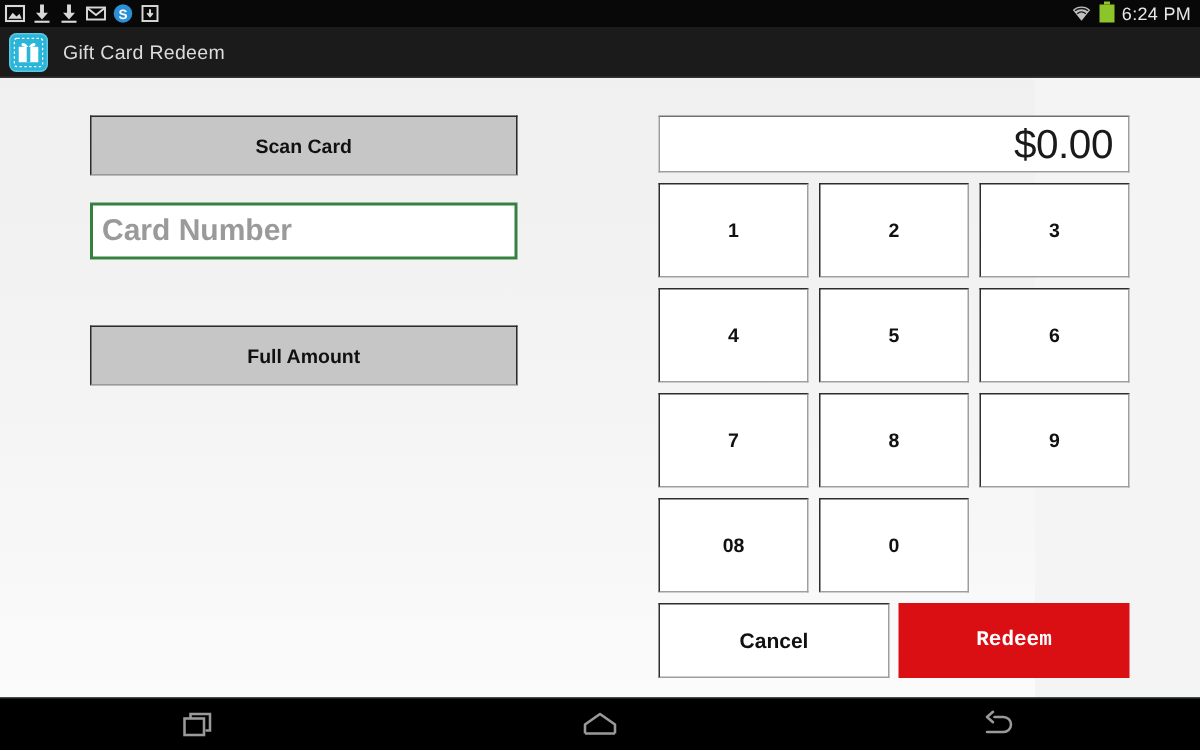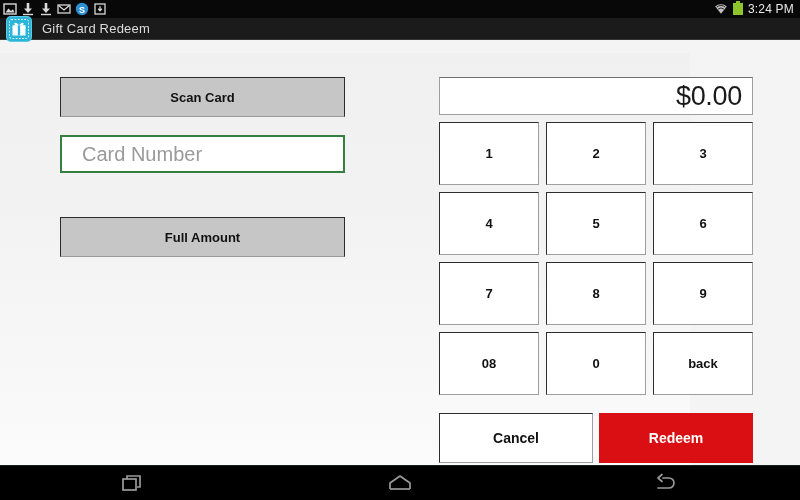--- a/index.html
+++ b/index.html
@@ -61,21 +61,21 @@
     position: absolute;
     left: 3px; top: -2px;
     width: 4px; height: 2px;
     background: #8cc429;
   }
 
   
   #actionbar {
     position: absolute;
     left: 0; top: 18px;
-    width: 800px; height: 22px;
+    width: 800px; height: 34px;
     background: #1b1b1b;
     border-bottom: 1px solid #343434;
     display: flex;
     align-items: center;
     box-sizing: border-box;
   }
   #app-icon {
     width: 26px; height: 26px;
     margin-left: 6px;
     border-radius: 5px;
@@ -127,22 +127,23 @@
   #card-number-input {
     width: 285px;
     height: 38px;
     box-sizing: border-box;
     margin-top: 18px;
     background: #ffffff;
     border: 2px solid #36803f;
     color: #000000;
     font-size: 20px;
     font-family: "Liberation Sans", sans-serif;
-    padding: 0 20px;
+    padding: 0 6px;
     outline: none;
+    font-weight: bold;
   }
   #card-number-input::placeholder { color: #9a9a9a; opacity: 1; }
   #full-amount-wrap { margin-top: 44px; }
 
   
   #right-panel {
     position: absolute;
     left: 421px; top: 24px;
     width: 314px;
     padding-left: 18px;
@@ -177,21 +178,21 @@
     box-sizing: border-box;
     display: flex;
     align-items: center;
     justify-content: center;
     font-size: 13px;
     font-weight: bold;
     color: #111;
     cursor: pointer;
   }
   #action-row {
-    margin-top: 18px;
+    margin-top: 7px;
     display: grid;
     grid-template-columns: 154px 154px;
     gap: 6px;
     height: 50px;
   }
   #cancel-button {
     background: #ffffff;
     border: 1px solid #9e9e9e;
     border-top-color: #2d2d2d;
     border-left-color: #2d2d2d;
@@ -208,20 +209,21 @@
     background: #d90f13;
     border: none;
     box-sizing: border-box;
     display: flex;
     align-items: center;
     justify-content: center;
     font-size: 14px;
     font-weight: bold;
     color: #ffffff;
     cursor: pointer;
+    font-family: Liberation Mono, monospace;
   }
 
   
   #navbar {
     position: absolute;
     left: 0; top: 465px;
     width: 800px; height: 35px;
     background: #000000;
     border-top: 1px solid #15201f;
     display: flex;
@@ -270,21 +272,21 @@
         <path d="M7 4.2 L7 8.6 M5.2 6.8 L7 8.8 L8.8 6.8" fill="none" stroke="#d8d8d8" stroke-width="1.3"></path>
       </svg>
     </div>
     <div class="sb-right">
       <svg class="sb-icon" viewBox="0 0 14 14">
         <path d="M7 11.8 L1.2 4.6 A8.4 8.4 0 0 1 12.8 4.6 Z" fill="#cfcfcf" opacity="0.92"></path>
         <path d="M2.6 5.2 A7 7 0 0 1 11.4 5.2" fill="none" stroke="#1b1b1b" stroke-width="0.9"></path>
         <path d="M4.1 7.1 A4.6 4.6 0 0 1 9.9 7.1" fill="none" stroke="#1b1b1b" stroke-width="0.9"></path>
       </svg>
       <span class="battery"></span>
-      <span class="sb-clock">3:24 PM</span>
+      <span class="sb-clock">6:24 PM</span>
     </div>
   </div>
 
   <div id="actionbar">
     <div id="app-icon">
       <svg width="20" height="20" viewBox="0 0 20 20">
         <rect x="0.5" y="0.5" width="19" height="19" rx="2" fill="none" stroke="#ffffff" stroke-width="1" stroke-dasharray="1.6 1.6"></rect>
         <rect x="3.5" y="8" width="13" height="8.5" fill="#ffffff"></rect>
         <rect x="3.5" y="6.2" width="13" height="2.6" fill="#ffffff"></rect>
         <rect x="8.8" y="6.2" width="2.4" height="10.3" fill="#29b6da"></rect>
@@ -342,23 +344,20 @@
           </div>
         <div class="key">
             <span>9</span>
           </div>
         <div class="key">
             <span>08</span>
           </div>
         <div class="key">
             <span>0</span>
           </div>
-        <div class="key">
-            <span>back</span>
-          </div>
       </div>
 
       <div id="action-row">
         <div id="cancel-button">
           <span>Cancel</span>
         </div>
         <div id="redeem-button">
           <span>Redeem</span>
         </div>
       </div>

